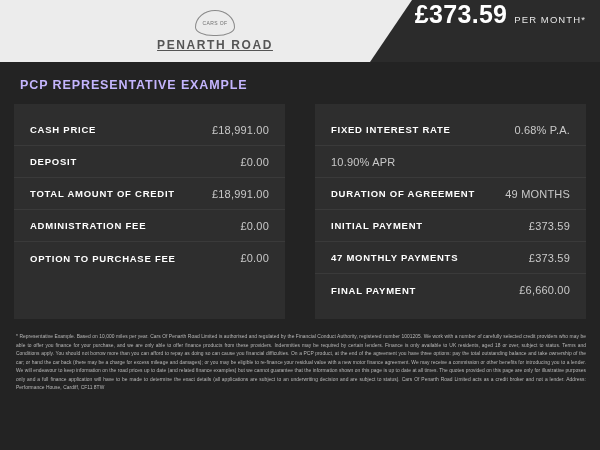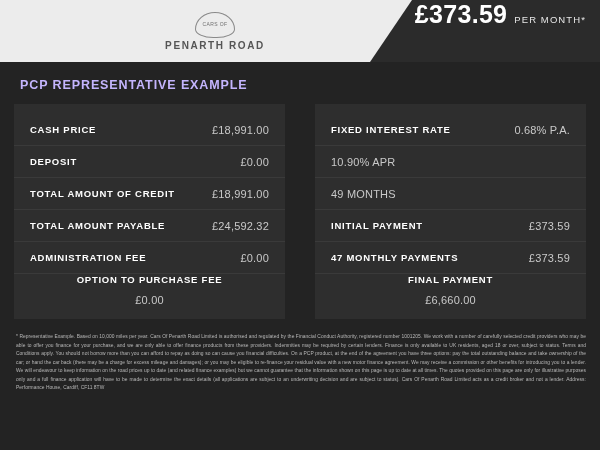--- a/index.html
+++ b/index.html
@@ -46,24 +46,25 @@
     align-items: center;
     justify-content: center;
     font-size: 5px;
     letter-spacing: .4px;
     color: #6f6f6f;
     line-height: 1.25;
     text-align: center;
     margin-bottom: 2px;
   }
   .logo-text {
-    font-size: 10px;
+    font-size: 12px;
     letter-spacing: 1.6px;
     color: #555;
     font-weight: 700;
+    text-decoration: underline;
   }
   .header-right {
     position: absolute;
     right: 0; top: 0;
     height: 62px;
     width: 230px;
     background: #2b2b2b;
     color: #ffffff;
     display: flex;
     align-items: baseline;
@@ -111,21 +112,21 @@
   .panel.right { margin-left: 7px; }
 
   .row {
     display: flex;
     align-items: center;
     justify-content: space-between;
     padding: 0 16px;
     height: 32px;
     border-bottom: 1px solid #3a3a3a;
   }
-  .row:last-child { border-bottom: none; flex-direction: column; }
+  .row:last-child { border-bottom: none; }
   .row-label {
     color: #ffffff;
     font-size: 9.5px;
     font-weight: 700;
     letter-spacing: .75px;
     text-transform: uppercase;
   }
   .row-value {
     color: #c9c9c9;
     font-size: 11px;
@@ -175,42 +176,39 @@
       </div>
       <div class="row">
         <span class="row-label">DEPOSIT</span>
         <span class="row-value">£0.00</span>
       </div>
       <div class="row">
         <span class="row-label">TOTAL AMOUNT OF CREDIT</span>
         <span class="row-value">£18,991.00</span>
       </div>
       <div class="row">
-        <span class="row-label">TOTAL AMOUNT PAYABLE</span>
-        <span class="row-value">£24,592.32</span>
-      </div>
-      <div class="row">
         <span class="row-label">ADMINISTRATION FEE</span>
         <span class="row-value">£0.00</span>
       </div>
       <div class="row">
         <span class="row-label">OPTION TO PURCHASE FEE</span>
         <span class="row-value">£0.00</span>
       </div>
     </div>
 
     <div class="panel right">
       <div class="row">
         <span class="row-label">FIXED INTEREST RATE</span>
         <span class="row-value">0.68% P.A.</span>
       </div>
       <div class="row">
         <span class="row-value">10.90% APR</span>
       </div>
       <div class="row">
+        <span class="row-label">DURATION OF AGREEMENT</span>
         <span class="row-value">49 MONTHS</span>
       </div>
       <div class="row">
         <span class="row-label">INITIAL PAYMENT</span>
         <span class="row-value">£373.59</span>
       </div>
       <div class="row">
         <span class="row-label">47 MONTHLY PAYMENTS</span>
         <span class="row-value">£373.59</span>
       </div>

